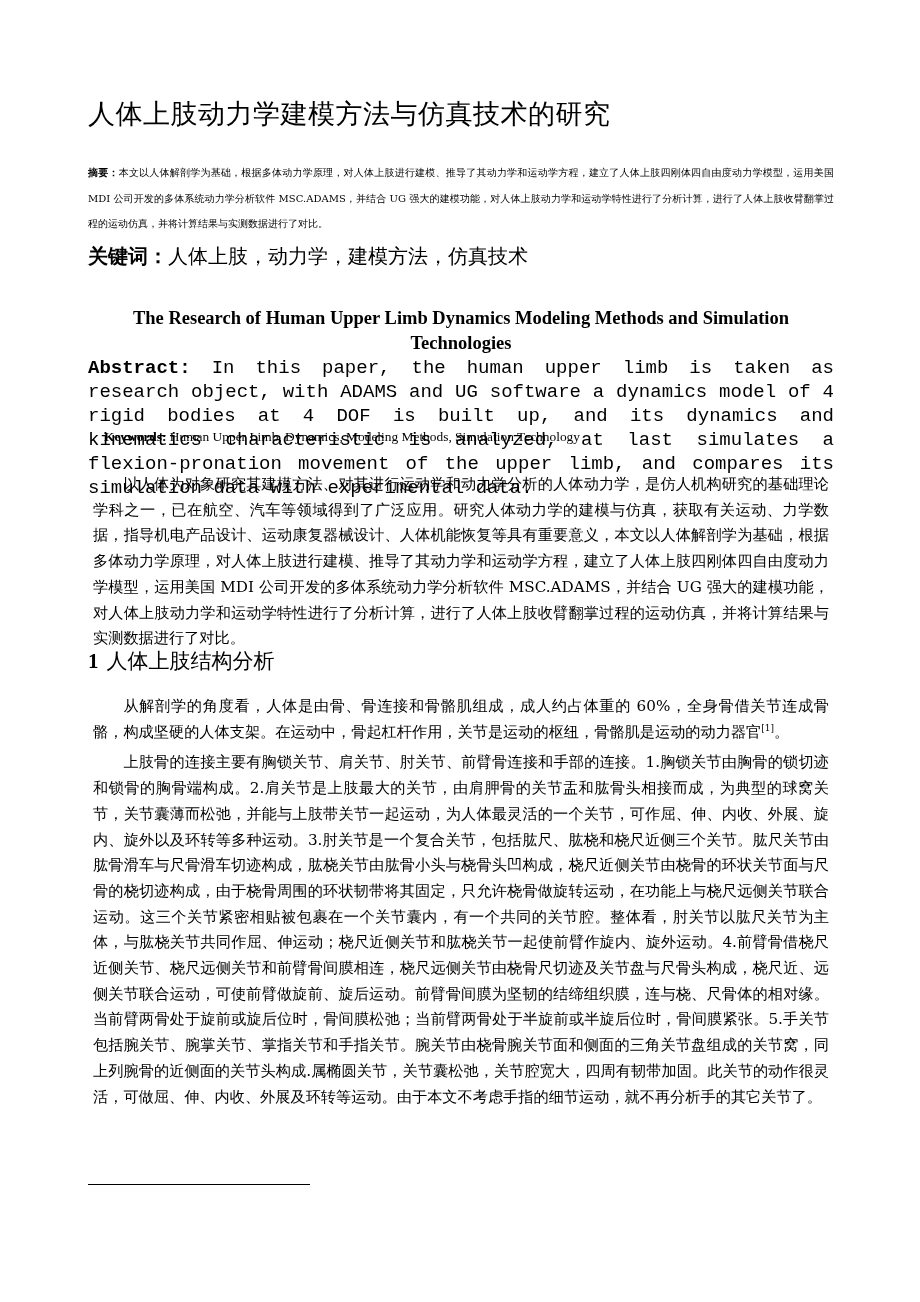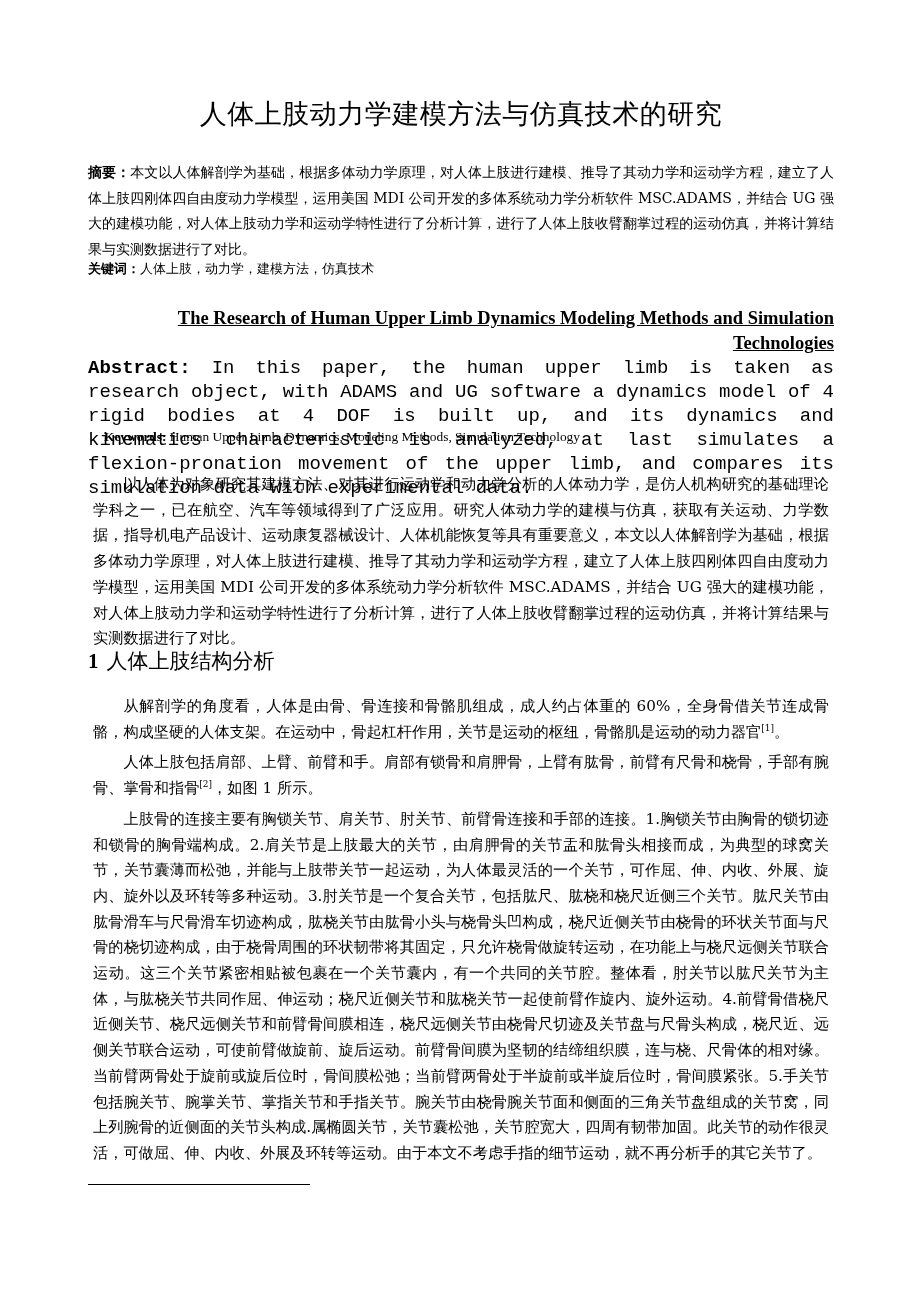--- a/index.html
+++ b/index.html
@@ -1,33 +1,33 @@
 <!DOCTYPE html>
 <html><head>
 <meta charset="utf-8">
 <style>
   html, body { margin: 0; padding: 0; background: #ffffff; }
   body { width: 920px; height: 1302px; position: relative; overflow: hidden; color: #000; }
   .page { position: absolute; left: 88px; top: 0; width: 746px; }
   .title-cn {
-    position: absolute; top: 96px; left: 0; width: 746px; text-align: center;
+    position: absolute; top: 96px; left: 0; width: 746px; 
     font-family: "DejaVu Sans", sans-serif; font-size: 27px; letter-spacing: 0.5px; line-height: 36px;
   }
   .abs-cn {
     position: absolute; top: 160px; left: 0; width: 746px;
-    font-family: "DejaVu Serif", serif; font-size: 14px; line-height: 25.5px; text-align: justify;
+    font-family: "DejaVu Serif", serif; font-size: 10px; line-height: 25.5px; text-align: justify;
   }
   .bold-lbl { font-family: "DejaVu Sans", sans-serif; font-weight: bold; }
   .kw-cn {
-    position: absolute; top: 256px; left: 0; width: 746px;
-    font-family: "DejaVu Serif", serif; font-size: 13px; line-height: 25px;
+    position: absolute; top: 244px; left: 0; width: 746px;
+    font-family: "DejaVu Serif", serif; font-size: 20px; line-height: 25px;
   }
   .title-en {
-    position: absolute; top: 306px; left: 0; width: 746px; text-align: right;
-    font-family: "Liberation Serif", serif; font-weight: bold; font-size: 18.5px; line-height: 25px; text-decoration: underline;
+    position: absolute; top: 306px; left: 0; width: 746px; text-align: center;
+    font-family: "Liberation Serif", serif; font-weight: bold; font-size: 18.5px; line-height: 25px;
   }
   .abs-en {
     position: absolute; top: 356px; left: 0; width: 746px;
     font-family: Liberation Mono, monospace; font-size: 19px; line-height: 24px; text-align: justify;
   }
   .abs-en b, .kw-en b { font-weight: bold; }
   .kw-en {
     position: absolute; top: 427px; left: 16px; width: 746px;
     font-family: "Liberation Serif", serif; font-size: 13.4px; line-height: 20px;
   }
@@ -70,18 +70,17 @@
   <div class="kw-en"><b>Keywords:</b><span> Human Upper Limb, Dynamics, Modeling Methods, Simulation Technology</span></div>
 
   <div class="body-block intro">
     <p class="para">以人体为对象研究其建模方法、对其进行运动学和动力学分析的人体动力学，是仿人机构研究的基础理论学科之一，已在航空、汽车等领域得到了广泛应用。研究人体动力学的建模与仿真，获取有关运动、力学数据，指导机电产品设计、运动康复器械设计、人体机能恢复等具有重要意义，本文以人体解剖学为基础，根据多体动力学原理，对人体上肢进行建模、推导了其动力学和运动学方程，建立了人体上肢四刚体四自由度动力学模型，运用美国 MDI 公司开发的多体系统动力学分析软件 MSC.ADAMS，并结合 UG 强大的建模功能，对人体上肢动力学和运动学特性进行了分析计算，进行了人体上肢收臂翻掌过程的运动仿真，并将计算结果与实测数据进行了对比。</p>
   </div>
 
   <div class="h1"><span class="num">1</span><span>人体上肢结构分析</span></div>
 
   <div class="body-block sec1">
     <p class="para"><span>从解剖学的角度看，人体是由骨、骨连接和骨骼肌组成，成人约占体重的 60%，全身骨借关节连成骨骼，构成坚硬的人体支架。在运动中，骨起杠杆作用，关节是运动的枢纽，骨骼肌是运动的动力器官</span><sup>[1]</sup><span>。</span></p>
-    <p class="para"><span>人体上肢包括肩部、上臂、前臂和手。肩部有锁骨和肩胛骨，上臂有肱骨，前臂有尺骨和桡骨，手部有腕骨、掌骨和指骨</span><sup>[2]</sup><span>，如图 1 所示。</span></p>
     <p class="para">上肢骨的连接主要有胸锁关节、肩关节、肘关节、前臂骨连接和手部的连接。1.胸锁关节由胸骨的锁切迹和锁骨的胸骨端构成。2.肩关节是上肢最大的关节，由肩胛骨的关节盂和肱骨头相接而成，为典型的球窝关节，关节囊薄而松弛，并能与上肢带关节一起运动，为人体最灵活的一个关节，可作屈、伸、内收、外展、旋内、旋外以及环转等多种运动。3.肘关节是一个复合关节，包括肱尺、肱桡和桡尺近侧三个关节。肱尺关节由肱骨滑车与尺骨滑车切迹构成，肱桡关节由肱骨小头与桡骨头凹构成，桡尺近侧关节由桡骨的环状关节面与尺骨的桡切迹构成，由于桡骨周围的环状韧带将其固定，只允许桡骨做旋转运动，在功能上与桡尺远侧关节联合运动。这三个关节紧密相贴被包裹在一个关节囊内，有一个共同的关节腔。整体看，肘关节以肱尺关节为主体，与肱桡关节共同作屈、伸运动；桡尺近侧关节和肱桡关节一起使前臂作旋内、旋外运动。4.前臂骨借桡尺近侧关节、桡尺远侧关节和前臂骨间膜相连，桡尺远侧关节由桡骨尺切迹及关节盘与尺骨头构成，桡尺近、远侧关节联合运动，可使前臂做旋前、旋后运动。前臂骨间膜为坚韧的结缔组织膜，连与桡、尺骨体的相对缘。当前臂两骨处于旋前或旋后位时，骨间膜松弛；当前臂两骨处于半旋前或半旋后位时，骨间膜紧张。5.手关节包括腕关节、腕掌关节、掌指关节和手指关节。腕关节由桡骨腕关节面和侧面的三角关节盘组成的关节窝，同上列腕骨的近侧面的关节头构成.属椭圆关节，关节囊松弛，关节腔宽大，四周有韧带加固。此关节的动作很灵活，可做屈、伸、内收、外展及环转等运动。由于本文不考虑手指的细节运动，就不再分析手的其它关节了。</p>
   </div>
 
   <div class="footnote-rule"></div>
 </div>
 
 </body></html>

